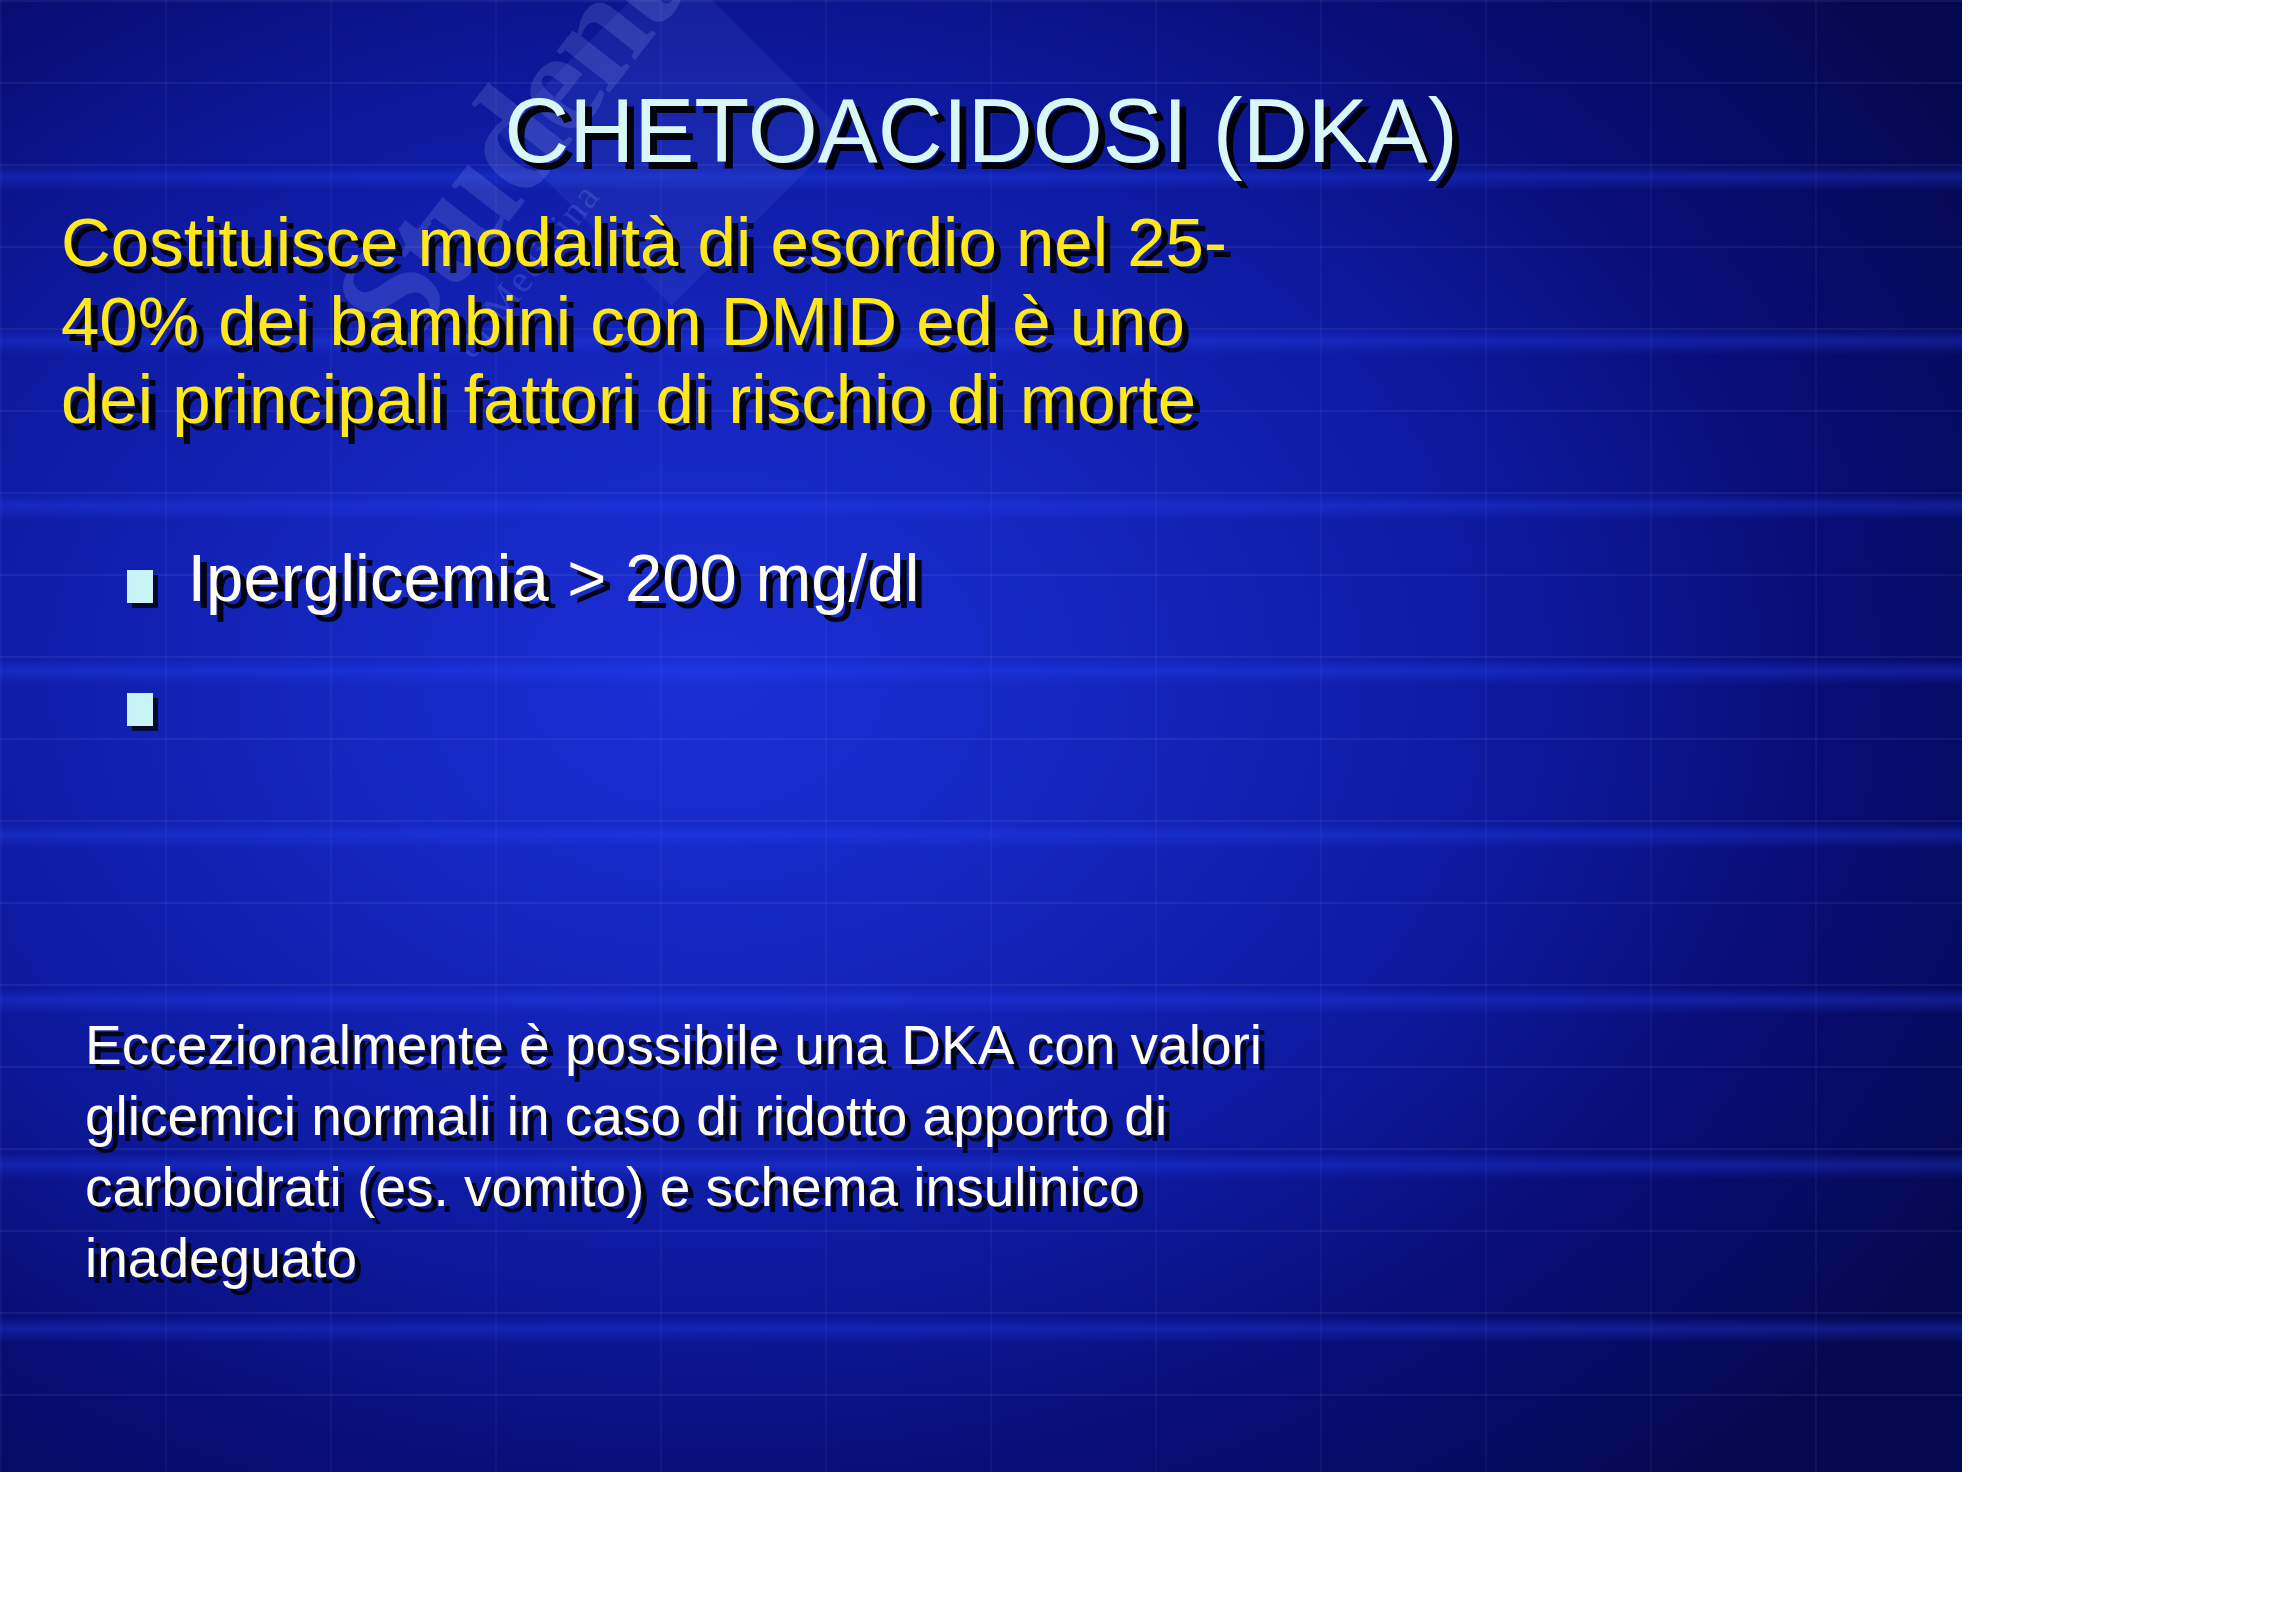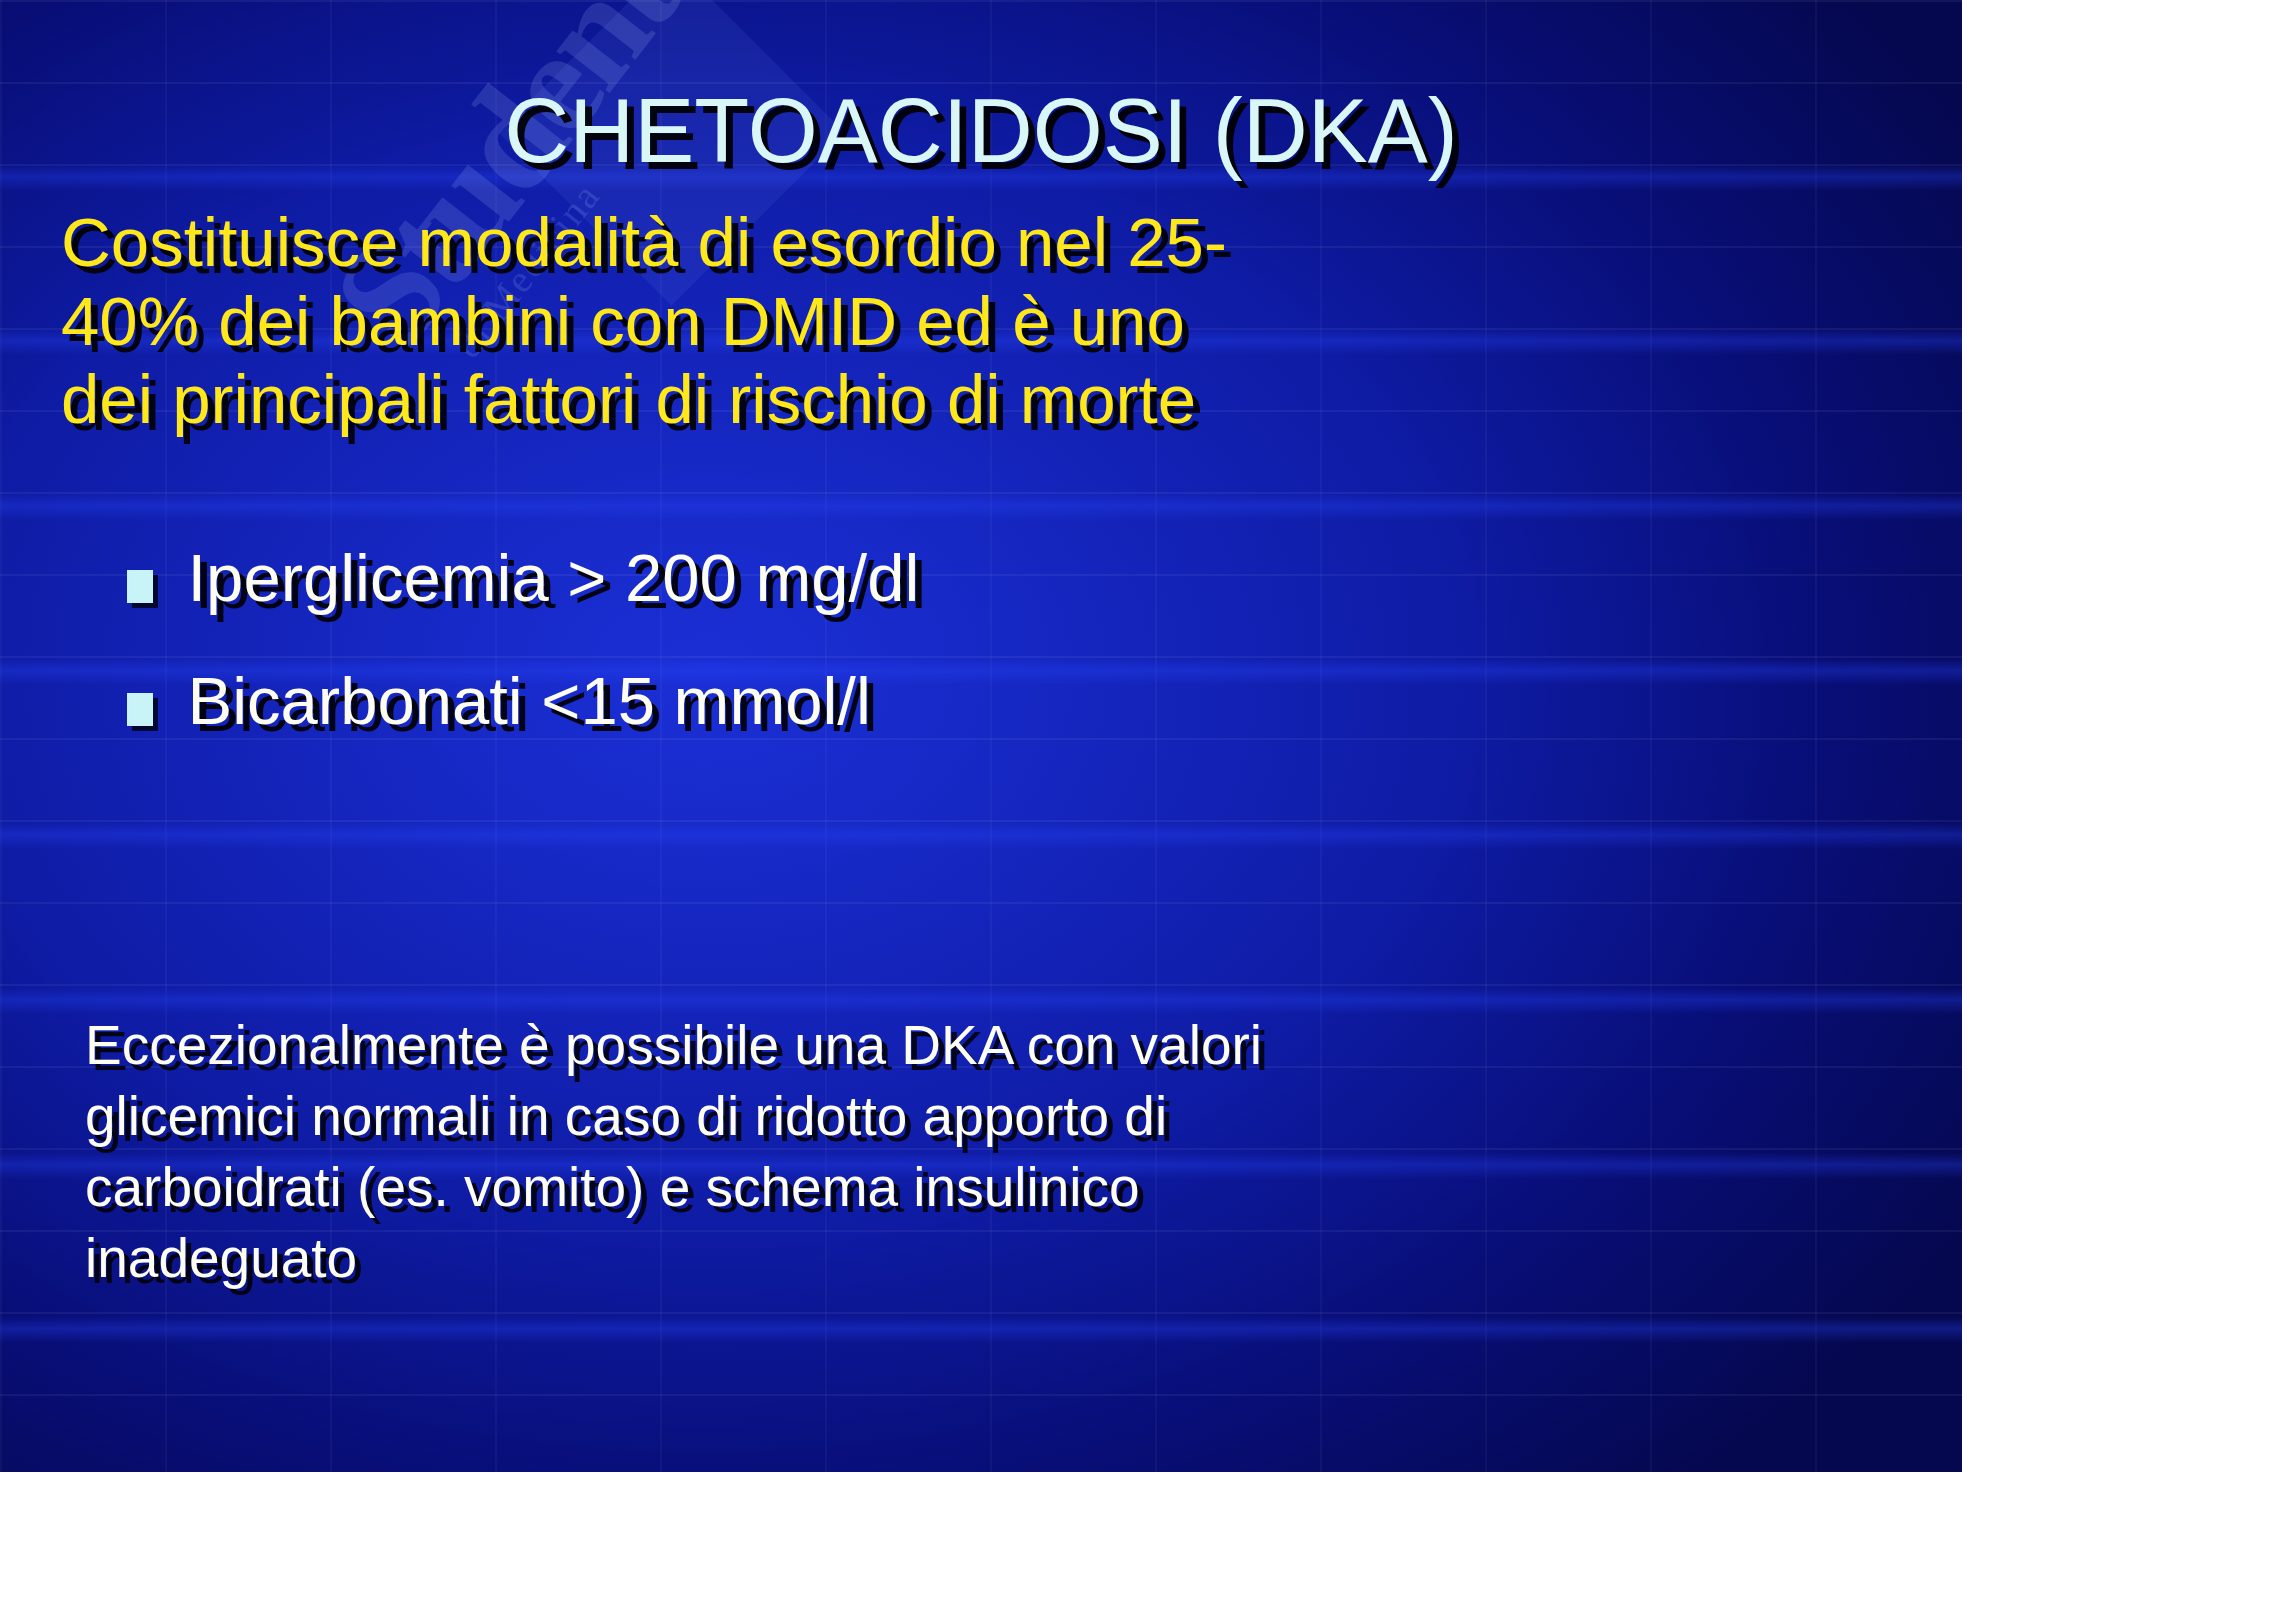--- a/index.html
+++ b/index.html
@@ -199,21 +199,20 @@
     <div class="bullets">
 
       <div class="bullet-row">
         <span class="bullet-marker"></span>
         <span class="bullet-text">Iperglicemia &gt; 200 mg/dl</span>
       </div>
 
 
       <div class="bullet-row">
         <span class="bullet-marker"></span>
-        <span class="bullet-text">Bicarbonati &lt;15 mmol/l</span>
       </div>
 
     </div>
 
     <div class="note-block">Eccezionalmente è possibile una DKA con valori glicemici normali in caso di ridotto apporto di carboidrati (es. vomito) e schema insulinico inadeguato</div>
 
   </div>
 </div>
 
 

